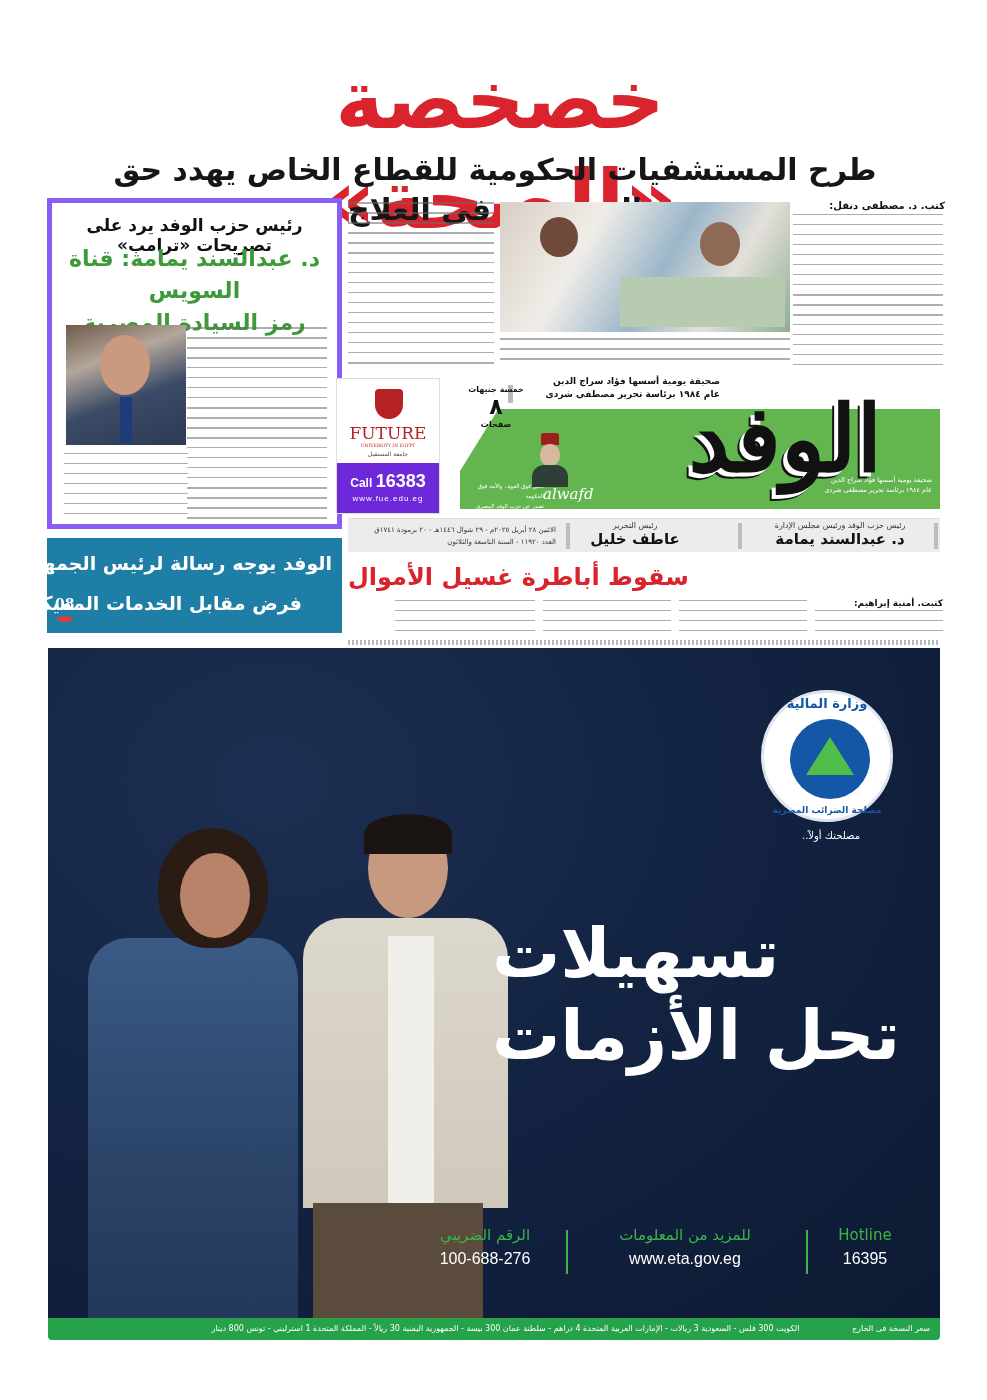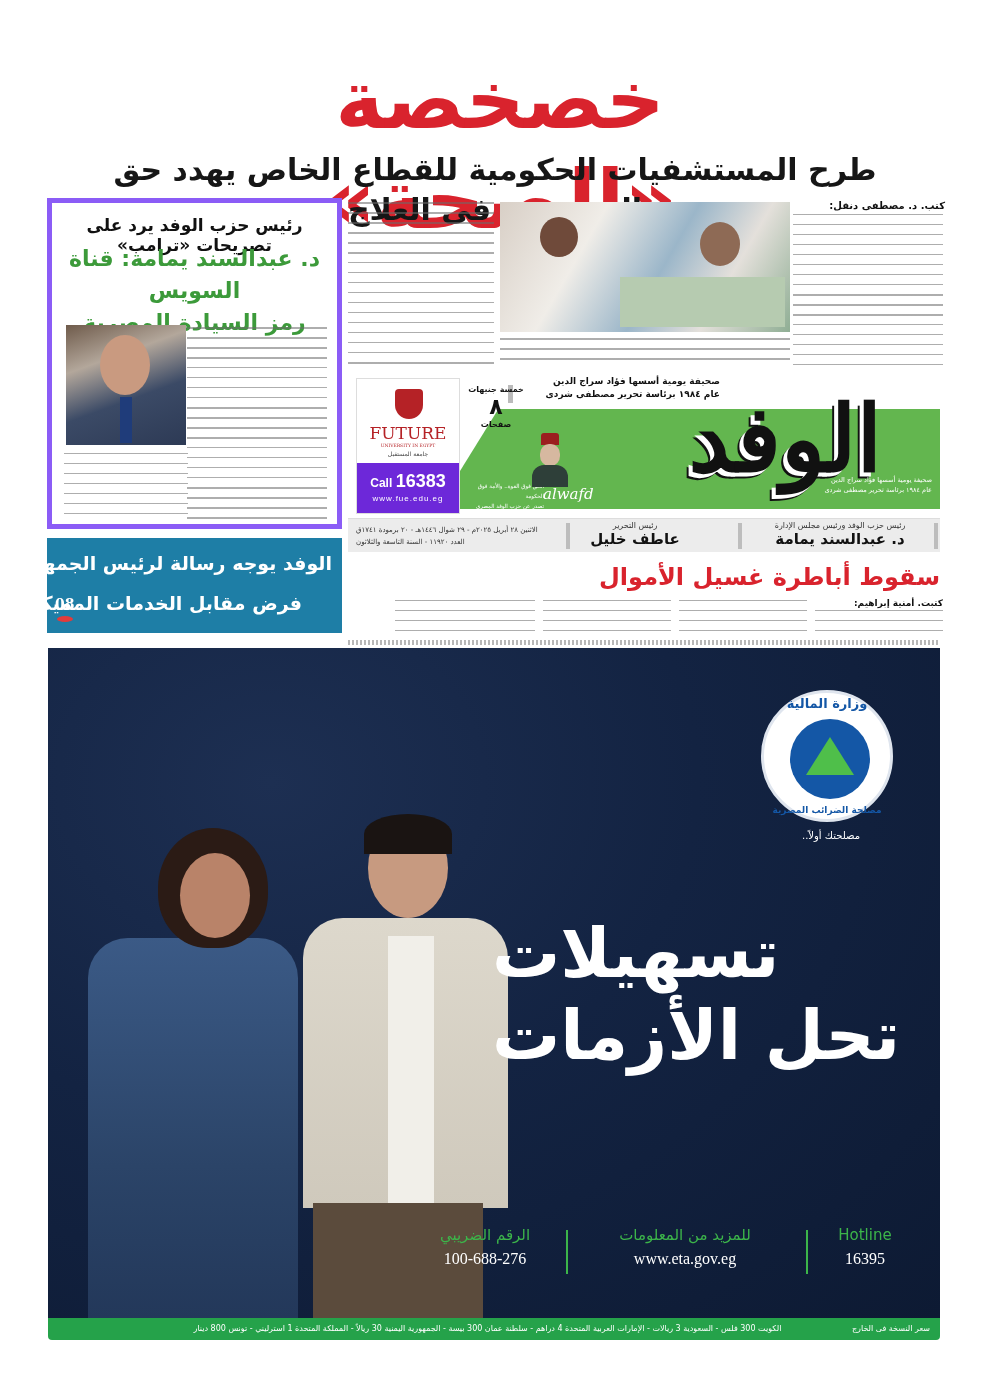--- a/index.html
+++ b/index.html
@@ -49,71 +49,71 @@
   #masthead .portrait .fez { position:absolute; left:13px; top:0; width:18px; height:12px; background:#9b1f1f; border-radius:3px 3px 0 0; }
   #masthead .portrait .head { position:absolute; left:12px; top:11px; width:20px; height:22px; border-radius:45%; background:#d6b8a0; }
   #masthead .portrait .suit { position:absolute; left:4px; top:32px; width:36px; height:22px; background:#2e3f39; border-radius:12px 12px 0 0; }
   #masthead .pages { position:absolute; left: 118px; top: 10px; text-align:center; width: 60px; font-weight: bold; color:#111; }
   #masthead .pages .a { font-size: 8px; display:block; }
   #masthead .pages .n { font-size: 22px; display:block; line-height: 26px; }
   #masthead .pages .b { font-size: 8px; display:block; }
   #masthead .gbar { position:absolute; left: 160px; top: 10px; width: 5px; height: 18px; background:#bbb; }
 
   
-  #fue-ad { left: 356px; top: 378px; width: 104px; height: 136px; border: 1px solid #ddd; background:#fff; }
+  #fue-ad { left: 336px; top: 378px; width: 104px; height: 136px; border: 1px solid #ddd; background:#fff; }
   #fue-ad .crest { position:absolute; left: 38px; top: 10px; width: 28px; height: 30px; background:#b52226; border-radius: 4px 4px 14px 14px; }
   #fue-ad .name { position:absolute; top: 44px; left:0; right:0; text-align:center; font-family:"DejaVu Serif", serif; color:#b52226; font-size: 17px; direction:ltr; }
   #fue-ad .sub { position:absolute; top: 64px; left:0; right:0; text-align:center; font-size: 4.5px; color:#b52226; direction:ltr; font-family:"DejaVu Serif", serif; }
   #fue-ad .ar { position:absolute; top: 71px; left:0; right:0; text-align:center; font-size: 6px; color:#444; }
   #fue-ad .red { position:absolute; left:0; right:0; bottom:0; height: 50px; background:#6d28d9; color:#fff; direction:ltr; text-align:center; }
   #fue-ad .call { font-family:"Liberation Sans", sans-serif; font-weight:bold; font-size: 12px; margin-top: 8px; display:block; }
   #fue-ad .call b { font-size: 18px; }
   #fue-ad .url { font-family:"Liberation Sans", sans-serif; font-size: 8px; letter-spacing: 1px; display:block; margin-top: 2px; }
 
   
   #editorial-bar { left: 348px; top: 518px; width: 592px; height: 34px; background:#ececec; border-top:1px solid #ddd; }
   #editorial-bar .cell { position:absolute; top: 2px; text-align:center; }
   #editorial-bar .lbl { font-size: 8px; color:#333; display:block; }
   #editorial-bar .nm { font-size: 15px; font-weight:bold; color:#111; display:block; }
   #editorial-bar .sep { position:absolute; top: 4px; width: 4px; height: 26px; background:#bdbdbd; }
-  #editorial-bar .meta { position:absolute; left: 8px; top: 5px; font-size: 7px; color:#333; line-height: 12px; text-align:left; width: 200px; }
-
-  
-  #story2-title { left: 348px; top: 563px; width: 592px; text-align:right; font-size: 24px; font-weight:bold; color:#d9232d; }
+  #editorial-bar .meta { position:absolute; left: 8px; top: 5px; font-size: 7px; color:#333; line-height: 12px; text-align:right; width: 200px; }
+
+  
+  #story2-title { left: 348px; top: 563px; width: 592px; text-align:left; font-size: 24px; font-weight:bold; color:#d9232d; }
   #story2-byline { right: 44px; top: 598px; font-size: 9px; font-weight:bold; color:#111; }
 
   .wavy { left: 348px; top: 640px; width: 592px; height: 5px; background: repeating-linear-gradient(90deg,#999 0 2px,transparent 2px 4px); opacity: .7; }
 
   
   #eta-ad { left: 48px; top: 648px; width: 892px; height: 670px; background: radial-gradient(ellipse at 25% 20%, #1d2f52 0%, #132342 45%, #0d1a33 100%); overflow:hidden; }
   #eta-ad .seal { position:absolute; left: 713px; top: 42px; width: 132px; height: 132px; border-radius:50%; background:#fff; border: 3px solid #dfe5ee; }
   #eta-ad .seal .inner { position:absolute; left: 26px; top: 26px; width: 80px; height: 80px; border-radius:50%; background:#1457a6; }
   #eta-ad .seal .tri { position:absolute; left: 16px; top: 18px; width: 0; height: 0; border-left: 24px solid transparent; border-right: 24px solid transparent; border-bottom: 38px solid #4fbf4a; }
   #eta-ad .seal .arc-top { position:absolute; top: 3px; left:0; right:0; text-align:center; font-size: 13px; font-weight:bold; color:#1457a6; }
   #eta-ad .seal .arc-bot { position:absolute; bottom: 4px; left:0; right:0; text-align:center; font-size: 9px; font-weight:bold; color:#1457a6; }
   #eta-ad .tagline { position:absolute; left: 735px; top: 182px; width: 96px; text-align:center; font-size: 10px; color:#fff; }
   #eta-ad .h1 { position:absolute; right: 40px; top: 265px; font-size: 68px; font-weight:bold; color:#fff; line-height: 82px; text-align:left; }
   #eta-ad .h2 { position:absolute; right: 40px; top: 440px; font-size: 34px; font-weight:bold; color:#3cb54a; }
   #eta-ad .info { position:absolute; top: 578px; text-align:center; }
   #eta-ad .info .k { display:block; font-size: 15px; color:#3cb54a; }
-  #eta-ad .info .v { display:block; font-size: 16px; color:#fff; margin-top: 6px; direction:ltr; font-family:Liberation Serif, serif; }
+  #eta-ad .info .v { display:block; font-size: 16px; color:#fff; margin-top: 6px; direction:ltr; font-family:Liberation Sans, sans-serif; }
   #eta-ad .vsep { position:absolute; top: 582px; width: 2px; height: 44px; background:#3cb54a; }
   #eta-ad .people { position:absolute; left: 40px; top: 180px; width: 420px; height: 490px; }
   #eta-ad .woman-head { position:absolute; left: 70px; top: 0; width: 110px; height: 120px; border-radius: 50% 50% 45% 45%; background:#2b1b15; }
   #eta-ad .woman-face { position:absolute; left: 92px; top: 25px; width: 70px; height: 85px; border-radius: 50%; background:#b98369; }
   #eta-ad .woman-body { position:absolute; left: 0; top: 110px; width: 210px; height: 380px; background: linear-gradient(180deg,#3b5a86 0%,#2b4468 60%,#23385a 100%); border-radius: 40px 40px 0 0; }
   #eta-ad .man-head { position:absolute; left: 280px; top: -10px; width: 80px; height: 100px; border-radius: 50%; background:#c79a80; }
   #eta-ad .man-hair { position:absolute; left: 276px; top: -14px; width: 88px; height: 40px; border-radius: 50% 50% 0 0; background:#1a1412; }
   #eta-ad .man-body { position:absolute; left: 215px; top: 90px; width: 205px; height: 290px; background: linear-gradient(180deg,#ddd8cc 0%,#cfc9bc 100%); border-radius: 40px 40px 0 0; }
   #eta-ad .man-shirt { position:absolute; left: 300px; top: 108px; width: 46px; height: 270px; background:#f1efe9; }
   #eta-ad .man-pants { position:absolute; left: 225px; top: 375px; width: 170px; height: 120px; background:#5b4b3c; }
 
   
   #price-strip { left: 48px; top: 1318px; width: 892px; height: 22px; background:#25a24a; color:#fff; font-size: 8px; line-height: 22px; padding-right: 10px; border-radius: 0 0 4px 4px; }
-  #price-strip .lbl { display:inline-block; margin-left: 68px; }
+  #price-strip .lbl { display:inline-block; margin-left: 50px; }
 </style>
 </head>
 <body>
 
 <div id="main-headline" class="abs">خصخصة «الصحة»</div>
 <div id="sub-headline" class="abs">طرح المستشفيات الحكومية للقطاع الخاص يهدد حق المصريين فى العلاج</div>
 
 <div id="box-wafd" class="abs">
   <div class="kicker">رئيس حزب الوفد يرد على تصريحات «ترامب»</div>
   <div class="title">

